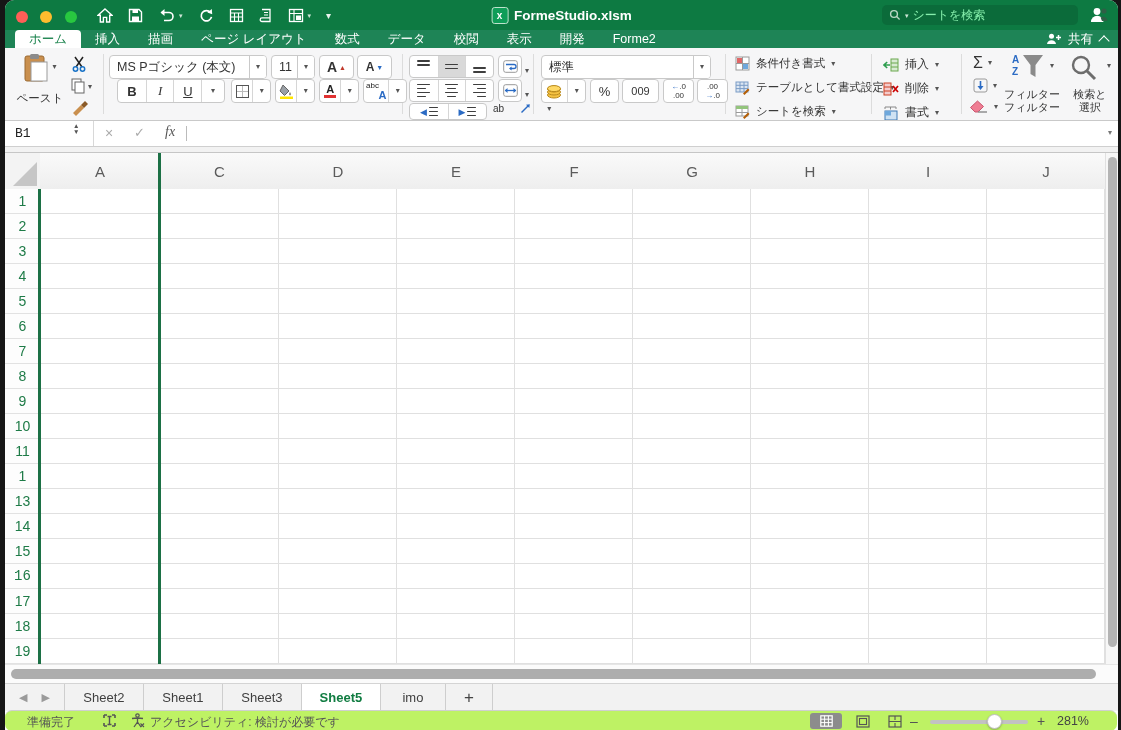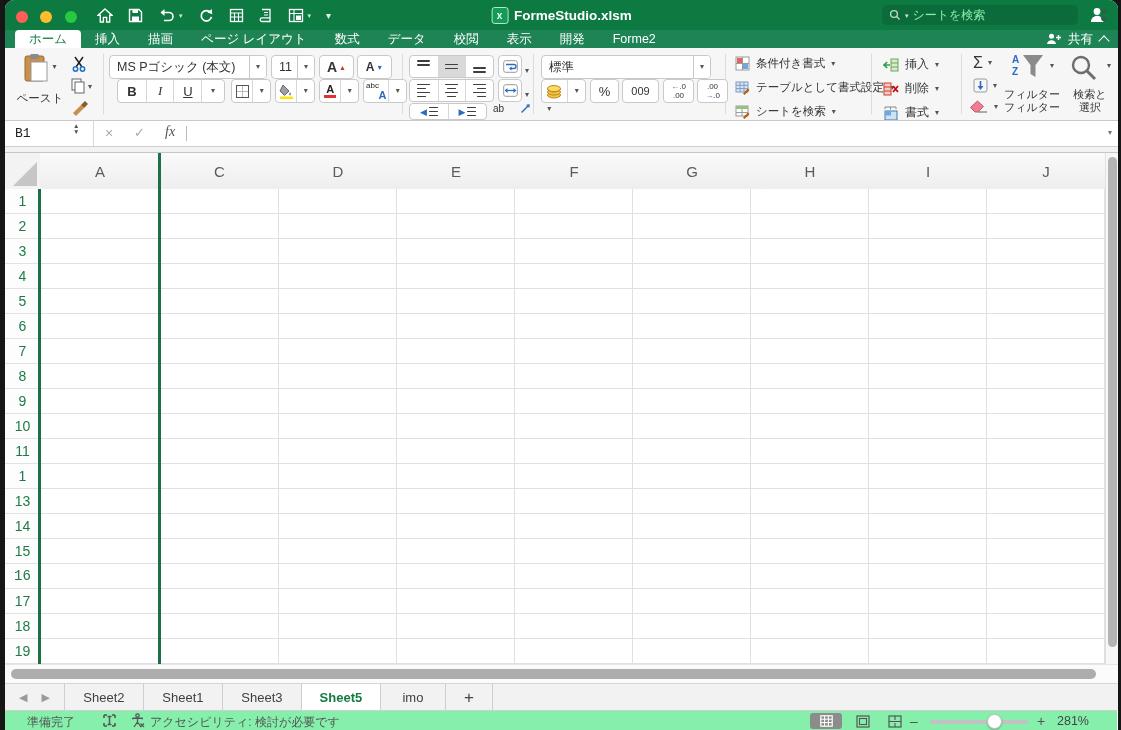--- a/index.html
+++ b/index.html
@@ -55,21 +55,21 @@
   .vsb .thumb{position:absolute;left:1.5px;top:4px;width:9px;height:490px;background:#b4b4b4;border-radius:5px;}
   .hsb{position:absolute;left:0;top:664px;right:0;height:19px;background:#fbfbfb;border-top:1px solid #e6e6e6;}
   .hsb .thumb{position:absolute;left:6px;top:4px;width:1085px;height:10px;background:#adadad;border-radius:5px;}
   
   .sheetbar{position:absolute;left:0;top:683px;right:0;height:27px;background:#f2f2f2;border-top:1px solid #d4d4d4;display:flex;align-items:stretch;font-size:13px;color:#404040;}
   .snav{display:flex;align-items:center;gap:14px;padding:0 14px;color:#9a9a9a;font-size:11px;}
   .stab{display:flex;align-items:center;justify-content:center;width:78px;border-left:1px solid #cecece;}
   .stab.active{background:#fff;color:#107c41;font-weight:bold;border-left:1px solid #cecece;border-right:1px solid #cecece;}
   .addsheet{display:flex;align-items:center;justify-content:center;width:46px;border-left:1px solid #cecece;border-right:1px solid #cecece;font-size:17px;color:#444;}
   
-  .statusbar{position:absolute;left:0;top:710px;right:1px;height:20px;background:#86efac;border-top:1px solid #cfcfcf;font-size:12px;color:#555;}
+  .statusbar{position:absolute;left:0;top:710px;right:1px;height:20px;background:#bef264;border-top:1px solid #cfcfcf;font-size:12px;color:#555;border-radius:7px;}
   .viewbtn{position:absolute;top:2px;width:32px;height:16px;display:flex;align-items:center;justify-content:center;border-radius:3px;}
   .viewbtn.active{background:#8c8c8c;}
   .sldtrack{position:absolute;top:9px;height:3.5px;background:#c2c2c2;border-radius:2px;}
   .sldknob{position:absolute;top:3px;width:15px;height:15px;border-radius:50%;background:#fff;border:1px solid #c0c0c0;box-shadow:0 1px 2px rgba(0,0,0,.25);box-sizing:border-box;}
   .coin{fill:#f5c242;stroke:#b98a1e;stroke-width:1;}
 </style>
 </head>
 <body>
 
 <div class="window">

